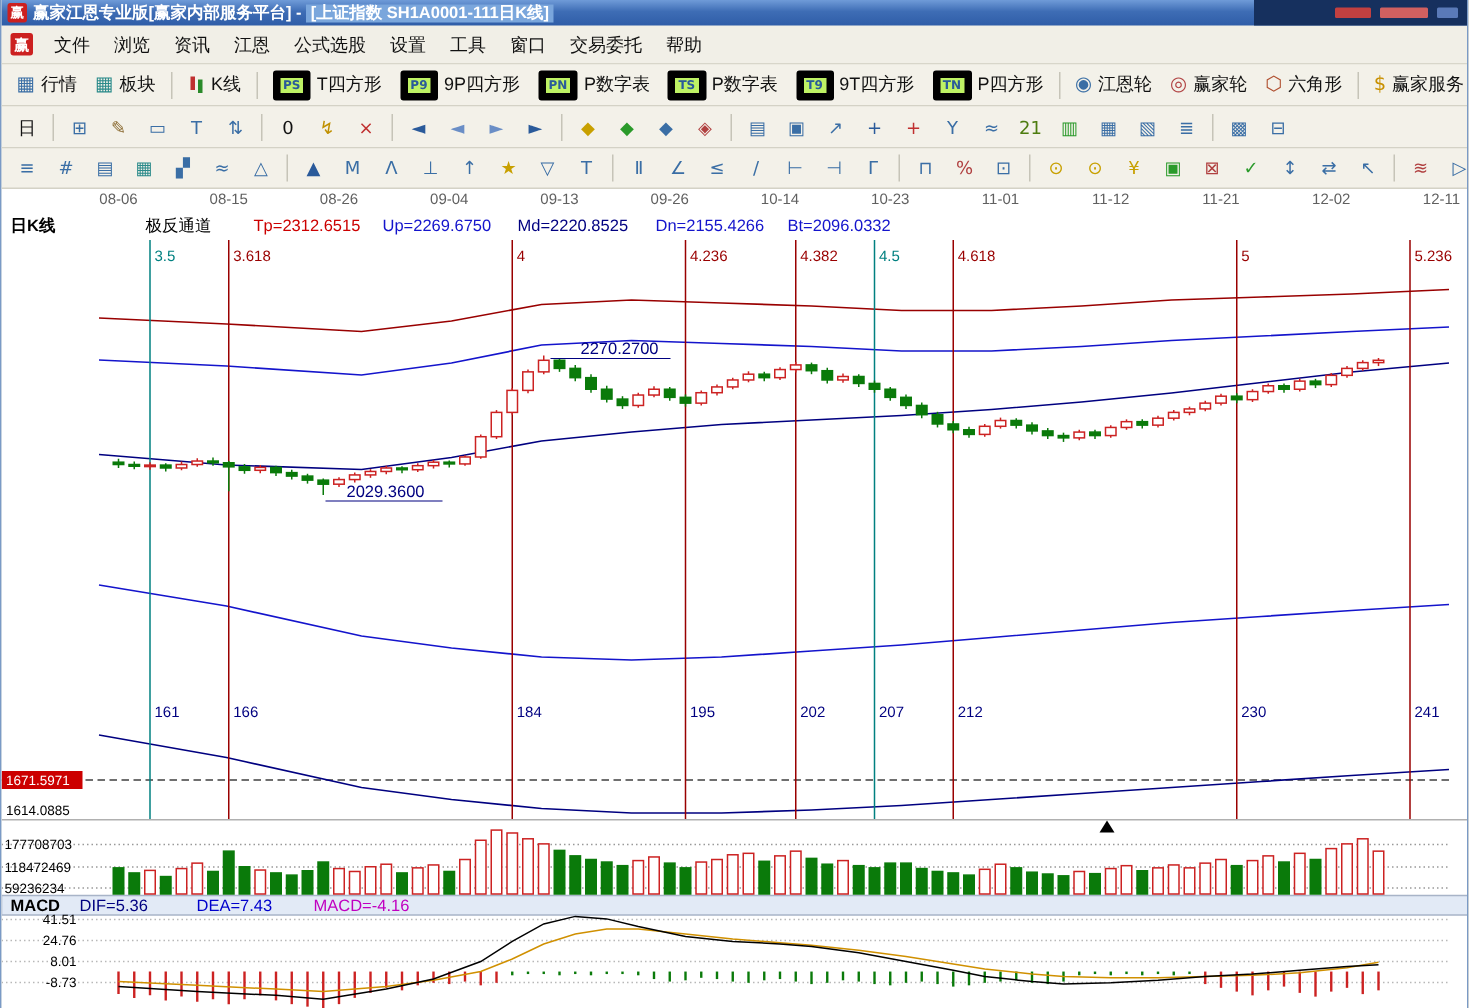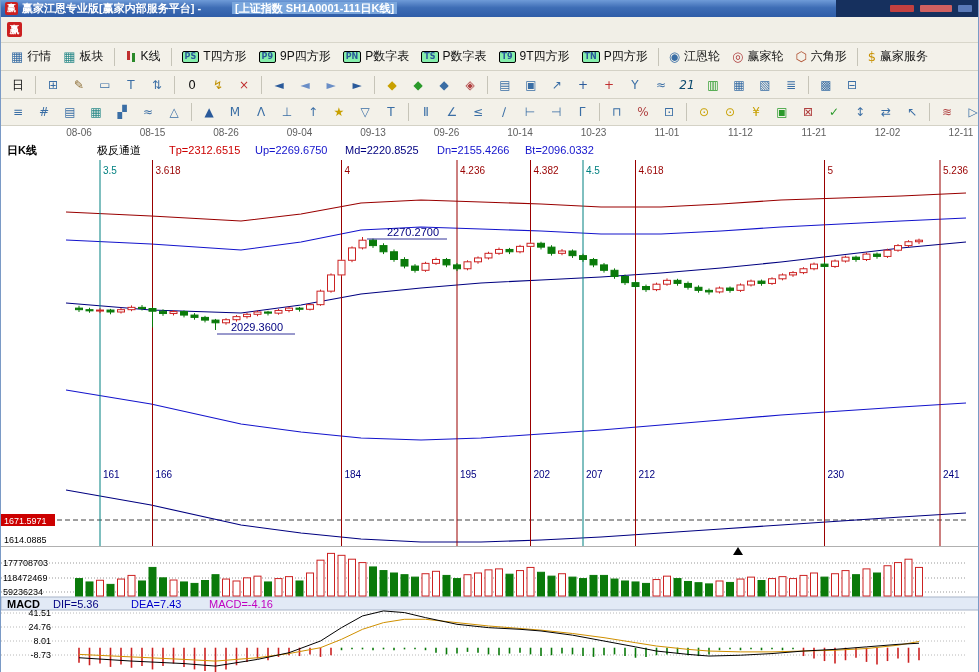--- a/index.html
+++ b/index.html
@@ -5,42 +5,42 @@
   html,body{margin:0;padding:0;background:#d4d0c8;}
   .window{width:979px;height:672px;overflow:hidden;position:relative;background:#f1efe7;
     border-left:1px solid #7a9ac6;border-right:1px solid #7a9ac6;box-sizing:border-box;
     font-family:"Liberation Sans",sans-serif;}
   
   .titlebar{height:17px;display:flex;align-items:center;padding:0 4px;box-sizing:border-box;
     background:linear-gradient(180deg,#6f9bd8 0%,#3e6db5 45%,#2f5da8 100%);position:relative;}
   .tb-logo{width:13px;height:13px;background:#cc2020;color:#fff;font:bold 9px "Liberation Sans",sans-serif;
     display:inline-flex;align-items:center;justify-content:center;border-radius:2px;margin-right:4px;flex:none;}
   .tb-title{color:#fff;font:bold 11px "Liberation Sans",sans-serif;white-space:nowrap;}
-  .tb-doc{background:#7aa6dc;padding:0 3px;margin-left:28px;}
+  .tb-doc{background:#7aa6dc;padding:0 3px;}
   .tb-right{position:absolute;right:0;top:0;height:17px;width:142px;background:#16305e;
     display:flex;align-items:center;justify-content:flex-end;padding:0 6px;box-sizing:border-box;}
   .nb{display:inline-block;height:7px;border-radius:1px;margin-left:6px;}
   .nb1{width:24px;background:#c24040;}
   .nb2{width:32px;background:#d06060;}
   .nb3{width:14px;background:#5a7ab8;}
   
   .menubar{height:26px;display:flex;align-items:center;padding:0 4px;background:#f1efe7;
     border-bottom:1px solid #d8d6ca;box-sizing:border-box;}
   .mb-logo{width:15px;height:15px;background:#cc2020;color:#fff;font:bold 10px "Liberation Sans",sans-serif;
     display:inline-flex;align-items:center;justify-content:center;border-radius:2px;margin:0 6px 0 2px;}
   .menu-item{font-size:12px;color:#111;padding:4px 8px;cursor:default;}
   
   .toolbar{display:flex;align-items:center;background:#f3f1e9;border-bottom:1px solid #d4d2c6;
     box-sizing:border-box;padding:0 4px;white-space:nowrap;overflow:hidden;}
   .toolbar.row1{height:28px;}
   .toolbar.row2{height:28px;}
   .toolbar.row3{height:27px;}
   .tmi{display:inline-flex;align-items:center;gap:4px;padding:0 6px;font-size:12px;color:#111;cursor:default;}
   .tglyph{font-family:"DejaVu Sans",sans-serif;font-size:13px;line-height:1;}
-  .tbadge{font:bold 8px "DejaVu Sans",sans-serif;color:#2a5a9a;border:1px solid #000000;background:#86efac;
+  .tbadge{font:bold 8px "DejaVu Sans",sans-serif;color:#2a5a9a;border:5px solid #000000;background:#bef264;
     padding:1px 2px;border-radius:2px;line-height:1;}
   .icon-candle{position:relative;width:12px;height:13px;display:inline-block;}
   .icon-candle::before{content:"";position:absolute;left:2px;top:1px;width:3px;height:9px;background:#c03030;}
   .icon-candle::after{content:"";position:absolute;left:7px;top:3px;width:3px;height:9px;background:#2a8a2a;}
   .tsep{display:inline-block;width:1px;height:18px;background:#c6c4b8;margin:0 4px;flex:none;}
   .tbn{display:inline-flex;align-items:center;justify-content:center;min-width:22px;height:20px;margin:0 1px;
     font-family:"DejaVu Sans",sans-serif;font-size:12px;line-height:1;cursor:default;border:1px solid transparent;}
   
   .chart-region{height:546px;background:#ffffff;}
   .t9{font:9px "Liberation Sans",sans-serif;}
@@ -58,20 +58,21 @@
     <span class="tb-title"><span>赢家江恩专业版[赢家内部服务平台] - </span><span class="tb-doc">[上证指数  SH1A0001-111日K线]</span></span>
     <span class="tb-right">
       <i class="nb nb1"></i>
       <i class="nb nb2"></i>
       <i class="nb nb3"></i>
     </span>
   </div>
 
   <div class="menubar">
     <span class="mb-logo">赢</span>
+    <span id="menu-items"><span class="menu-item">文件</span><span class="menu-item">浏览</span><span class="menu-item">资讯</span><span class="menu-item">江恩</span><span class="menu-item">公式选股</span><span class="menu-item">设置</span><span class="menu-item">工具</span><span class="menu-item">窗口</span><span class="menu-item">交易委托</span><span class="menu-item">帮助</span></span>
   </div>
 
   <div class="toolbar row1" id="toolbar-main">
       <span class="tmi">
         <span class="tglyph" style="color: rgb(58, 110, 165);">▦</span>
         <span class="tlabel">行情</span>
       </span>
       <span class="tmi">
         <span class="tglyph" style="color: rgb(42, 138, 138);">▦</span>
         <span class="tlabel">板块</span>
@@ -149,21 +150,21 @@
       <span class="tbn" style="color: rgb(58, 110, 165);">◆</span>
       <span class="tbn" style="color: rgb(176, 64, 64);">◈</span>
       <span class="tsep"></span>
       <span class="tbn" style="color: rgb(58, 110, 165);">▤</span>
       <span class="tbn" style="color: rgb(58, 110, 165);">▣</span>
       <span class="tbn" style="color: rgb(58, 110, 165);">↗</span>
       <span class="tbn" style="color: rgb(42, 90, 154);">+</span>
       <span class="tbn" style="color: rgb(192, 48, 48);">+</span>
       <span class="tbn" style="color: rgb(58, 110, 165);">Y</span>
       <span class="tbn" style="color: rgb(58, 110, 165);">≈</span>
-      <span class="tbn" style="color: #0c4a6e; font-style: italic;">21</span>
+      <span class="tbn" style="color: #4d7c0f;">21</span>
       <span class="tbn" style="color: rgb(42, 154, 42);">▥</span>
       <span class="tbn" style="color: rgb(58, 110, 165);">▦</span>
       <span class="tbn" style="color: rgb(58, 110, 165);">▧</span>
       <span class="tbn" style="color: rgb(58, 110, 165);">≣</span>
       <span class="tsep"></span>
       <span class="tbn" style="color: rgb(58, 110, 165);">▩</span>
       <span class="tbn" style="color: rgb(58, 110, 165);">⊟</span>
     </div>
 
   <div class="toolbar row3" id="toolbar-analysis">

